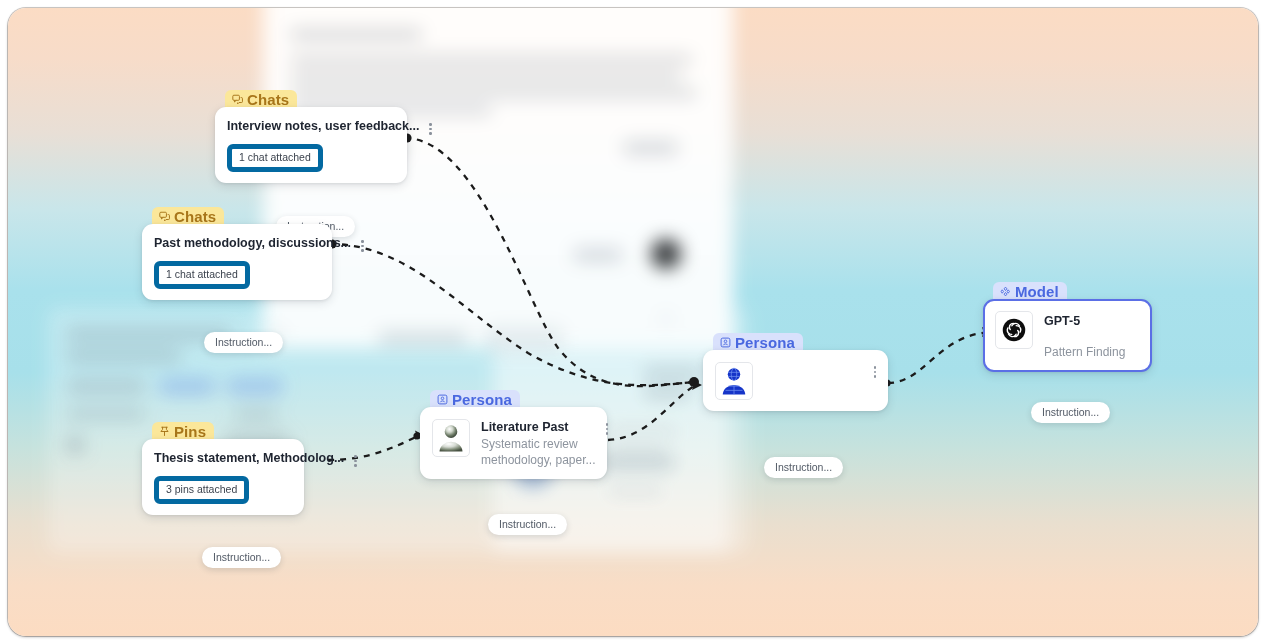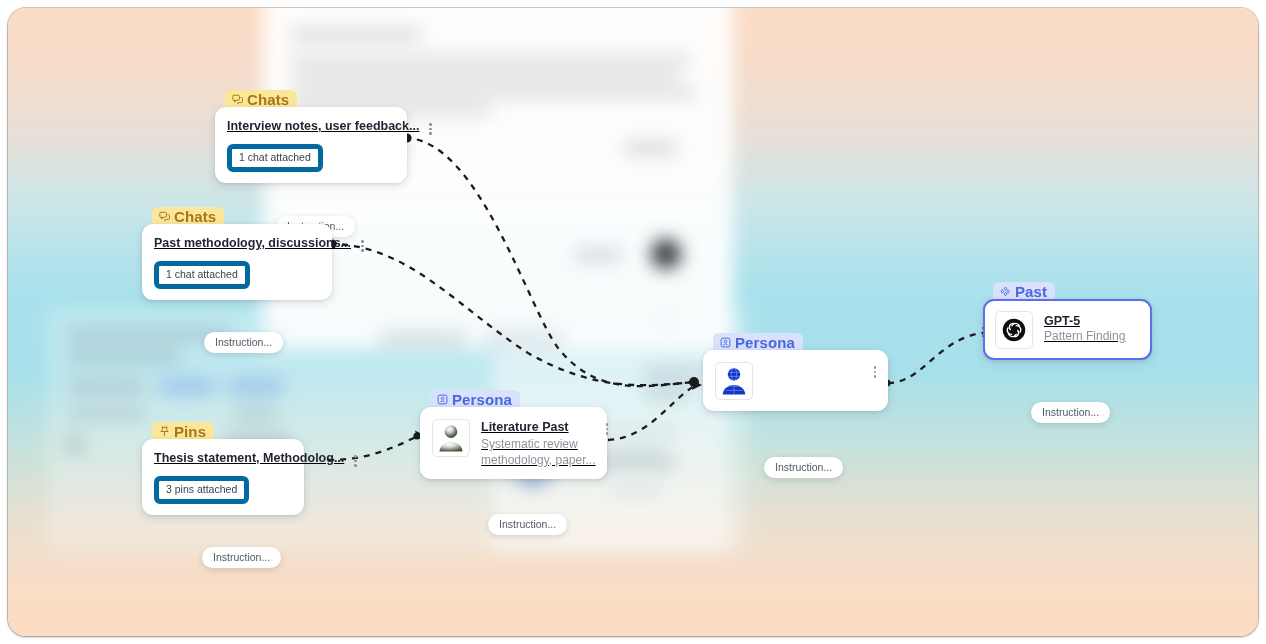--- a/index.html
+++ b/index.html
@@ -74,21 +74,21 @@
 
   .card {
     position:absolute; top:17px; left:0;
     background:#ffffff;
     border-radius:11px;
     box-shadow: 0 3px 10px rgba(40,50,60,0.13), 0 1px 3px rgba(40,50,60,0.10);
     padding:12px 12px 11px 12px;
   }
   .card.selected { border:2px solid #5b6fe6; padding:10px 10px 9px 10px; }
 
-  .card-row { display:flex; align-items:flex-start;text-decoration:underline; }
+  .card-row { display:flex; align-items:flex-start; }
 
   .card-title {
     font-size:12.5px; font-weight:700; color:#1e2430;
     white-space:nowrap; line-height:15px;
   }
   .card-sub {
     font-size:12px; color:#8d949e; line-height:15.5px;
     white-space:nowrap;
   }
 
@@ -362,40 +362,40 @@
   <div class="node" style="left:975px; top:274px; width:169px;">
     <div class="badge model">
       <svg width="11" height="11" viewBox="0 0 16 16">
         <g fill="none" stroke="#4a68e0" stroke-width="1.3" stroke-linejoin="round">
           <path d="M8 1.6 L10 4.1 L8 6.6 L6 4.1 Z"></path>
           <path d="M8 9.4 L10 11.9 L8 14.4 L6 11.9 Z"></path>
           <path d="M2.1 5.5 L4.1 8 L2.1 10.5 L0.6 8 Z" transform="translate(1.1,0)"></path>
           <path d="M12.9 5.5 L14.9 8 L12.9 10.5 L11.4 8 Z" transform="translate(-1.1,0)"></path>
         </g>
       </svg>
-      <span>Past</span>
+      <span>Model</span>
     </div>
     <div class="card selected" style="width:169px;">
       <div class="card-row">
         <div class="avatar">
           <svg width="30" height="30" viewBox="0 0 40 40">
             <circle cx="20" cy="20" r="15" fill="#0d0d0d"></circle>
             <g fill="none" stroke="#ffffff" stroke-width="1.9" stroke-linecap="round">
               <path d="M20 11.2 c-3.4 0 -6.1 2 -6.1 5.1 c0 1.1 .4 2.2 1.1 3"></path>
               <path d="M27.2 14.6 c-1.7 -2.9 -5 -4.1 -7.7 -2.6 c-1 .6 -1.8 1.4 -2.3 2.4"></path>
               <path d="M28.1 22.8 c1.7 -2.9 .8 -6.3 -1.9 -7.8 c-1 -.6 -2.1 -.8 -3.2 -.8"></path>
               <path d="M20 28.8 c3.4 0 6.1 -2 6.1 -5.1 c0 -1.1 -.4 -2.2 -1.1 -3"></path>
               <path d="M12.8 25.4 c1.7 2.9 5 4.1 7.7 2.6 c1 -.6 1.8 -1.4 2.3 -2.4"></path>
               <path d="M11.9 17.2 c-1.7 2.9 -.8 6.3 1.9 7.8 c1 .6 2.1 .8 3.2 .8"></path>
             </g>
           </svg>
         </div>
         <div style="padding-top:3px;">
           <div class="card-title">GPT-5</div>
-          <div class="card-sub" style="margin-top:0;">Pattern Finding</div>
+          <div class="card-sub" style="margin-top:16px;">Pattern Finding</div>
         </div>
       </div>
     </div>
     <div class="instruction" style="left:48px; top:84px;">Instruction...</div>
   </div>
 
 
 </div>
 
 </body></html>

